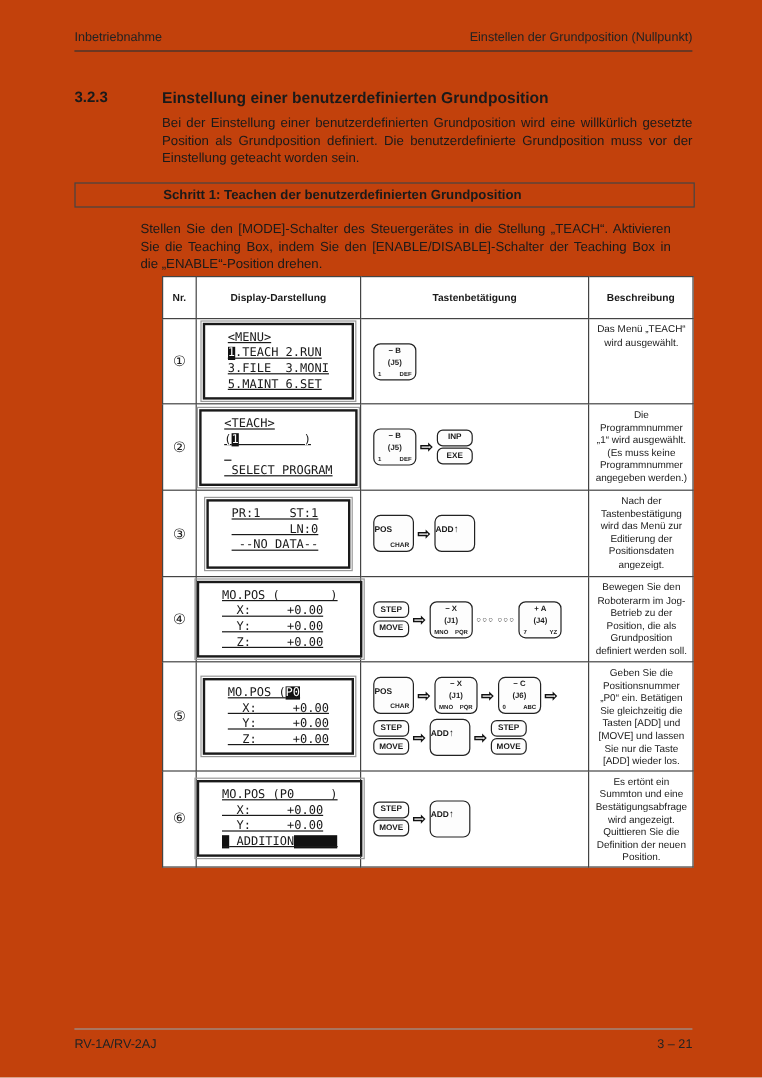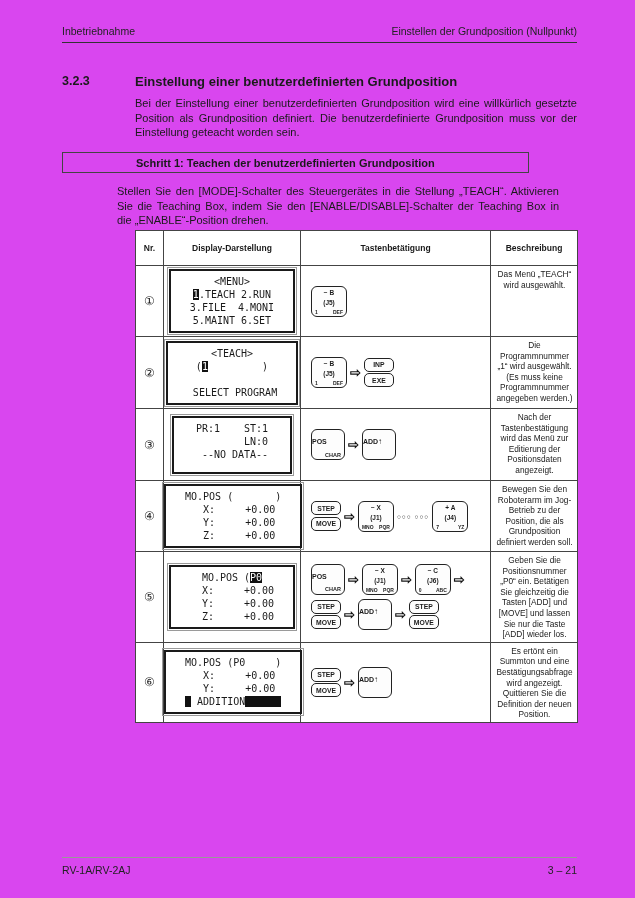--- a/index.html
+++ b/index.html
@@ -1,56 +1,56 @@
 <!DOCTYPE html>
 <html><head>
 <meta charset="utf-8">
 <style>
   * { margin:0; padding:0; box-sizing:border-box; }
   html,body { background:#e8e8e8; }
   body { font-family:"Liberation Sans", sans-serif; color:#1a1a1a; }
-  .page { position:relative; width:635px; height:898px; background:#d946ef; margin:0 auto; overflow:hidden; }
+  .page { position:relative; width:635px; height:898px; background:#c2410c; margin:0 auto; overflow:hidden; }
 
   
   .hdr { position:absolute; top:25px; left:62px; width:515px; display:flex; justify-content:space-between; font-size:10.5px; color:#222; }
   .hdr-rule { position:absolute; top:42px; left:62px; width:515px; border-top:1.3px solid #333; }
   .ftr-rule { position:absolute; top:857px; left:62px; width:515px; border-top:1px solid #999; }
   .ftr { position:absolute; top:864px; left:62px; width:515px; display:flex; justify-content:space-between; font-size:10.5px; color:#222; }
 
   
   .section { position:absolute; top:74px; left:62px; width:515px; display:flex; }
   .sec-num { font-weight:bold; font-size:12.5px; width:73px; }
   .sec-title { font-weight:bold; font-size:13px; }
 
   .intro { position:absolute; top:96px; left:135px; width:442px; font-size:11px; line-height:14.6px; text-align:justify; }
 
-  .stepbox { position:absolute; top:152px; left:62px; width:467px; height:21px; border:1px solid #444; display:flex; align-items:center; }
+  .stepbox { position:absolute; top:152px; left:62px; width:517px; height:21px; border:1px solid #444; display:flex; align-items:center; }
   .stepbox span { font-weight:bold; font-size:11px; padding-left:73px; }
 
   .instruction { position:absolute; top:184px; left:117px; width:442px; font-size:11px; line-height:14.6px; text-align:justify; }
 
   
   table.tbl { position:absolute; top:230px; left:135px; width:442px; border-collapse:collapse; table-layout:fixed; background:#fff; }
   .tbl th, .tbl td { border:1px solid #444; }
   .tbl th { font-size:8.5px; font-weight:bold; height:35px; text-align:center; }
   .tbl tbody tr:nth-child(1) td { height:71px; }
   .tbl tbody tr:nth-child(2) td { height:72px; }
   .tbl tbody tr:nth-child(3) td { height:72px; }
   .tbl tbody tr:nth-child(4) td { height:71px; }
   .tbl tbody tr:nth-child(5) td { height:79px; }
   .tbl tbody tr:nth-child(6) td { height:72px; }
 
   td.nr-cell { text-align:center; vertical-align:middle; font-size:12px; color:#222; }
   td.disp-cell { vertical-align:middle; text-align:center; }
   td.keys-cell { vertical-align:middle; }
   td.desc-cell { vertical-align:top; font-size:8.3px; line-height:10.6px; padding:3px 4px 2px 5px;text-align:center; }
 
-  .lcd { display:inline-block; text-align:center; border:2px solid #1a1a1a; outline:1px solid #9a9a9a; outline-offset:1px;
+  .lcd { display:inline-block; text-align:left; border:2px solid #1a1a1a; outline:1px solid #9a9a9a; outline-offset:1px;
          background:#fff; font-family:"DejaVu Sans Mono", monospace; font-size:10px; line-height:13px;
-         padding:4px 19px; white-space:pre; min-width:120px; min-height:58px; }
+         padding:4px 19px; white-space:pre; min-width:120px; min-height:58px;text-decoration:underline; }
   .lcd .inv { background:#111; color:#fff; }
 
   .keysbox { display:flex; flex-direction:column; gap:4px; padding-left:10px; }
   .keyline { display:flex; align-items:center; gap:3px; }
 
   .jog { width:36px; height:31px; border:1.5px solid #222; border-radius:6px; background:#fdfdfd;
          display:flex; flex-direction:column; justify-content:space-between; padding:2px 2px 1px; font-weight:bold; }
   .jog .jt, .jog .jm { font-size:6.5px; text-align:center; line-height:7.5px; }
   .jog .jsub { display:flex; justify-content:space-between; font-size:5px; line-height:6px; padding:0 1px; }
 
@@ -104,21 +104,21 @@
       <tr>
         <th>Nr.</th>
         <th>Display-Darstellung</th>
         <th>Tastenbetätigung</th>
         <th>Beschreibung</th>
       </tr>
     </thead>
     <tbody id="tbody">
         <tr>
           <td class="nr-cell">①</td>
-          <td class="disp-cell"><div class="lcd"><div class="lcd-line"><span>&lt;MENU&gt;</span></div><div class="lcd-line"><span class="inv">1</span><span>.TEACH 2.RUN</span></div><div class="lcd-line"><span>3.FILE  4.MONI</span></div><div class="lcd-line"><span>5.MAINT 6.SET</span></div></div></td>
+          <td class="disp-cell"><div class="lcd"><div class="lcd-line"><span>&lt;MENU&gt;</span></div><div class="lcd-line"><span class="inv">1</span><span>.TEACH 2.RUN</span></div><div class="lcd-line"><span>3.FILE  3.MONI</span></div><div class="lcd-line"><span>5.MAINT 6.SET</span></div></div></td>
           <td class="keys-cell">
             <div class="keysbox">
               <div class="keyline">
                 <span class="jog">
                   <span class="jt">− B</span>
                   <span class="jm">(J5)</span>
                   <span class="jsub">
                     <span>1</span>
                     <span>DEF</span>
                   </span>

